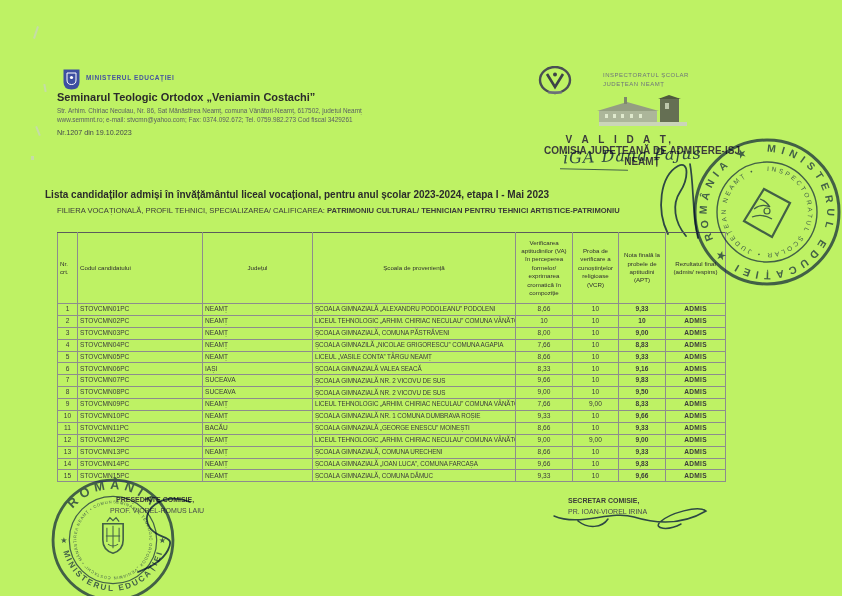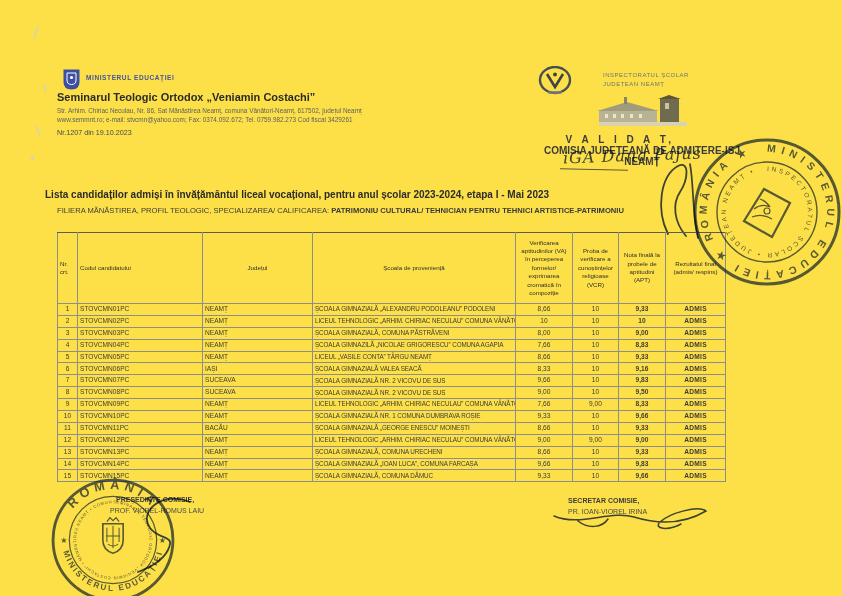--- a/index.html
+++ b/index.html
@@ -1,17 +1,17 @@
 <!DOCTYPE html>
 <html><head>
 <meta charset="utf-8">
 <style>
   html,body{margin:0;padding:0;background:#e8e8e8;}
   .page{
-    position:relative; width:842px; height:596px; background:#fde047;
+    position:relative; width:842px; height:596px; background:#bef264;
     font-family:"Liberation Sans", sans-serif; color:#2f2f2f; overflow:hidden;
     margin:0 auto;
   }
   .abs{position:absolute;}
   
   .ministry-label{left:86px; top:74px; font-size:6.5px; color:#46549f; letter-spacing:.6px; font-weight:700;}
   .school-name{left:57px; top:91px; font-size:11px; font-weight:700; color:#2b2b2b;}
   .addr{left:57px; top:107px; font-size:6.4px; color:#5a5f63;}
   .contact{left:57px; top:116px; font-size:6.4px; color:#5a5f63;}
   .regnr{left:57px; top:128px; font-size:7.2px; color:#44484c;}
@@ -102,21 +102,21 @@
   <div class="abs handwriting sig">iGA  Dana  Pajus</div>
   <div class="abs hand-underline sig"></div>
 
   <svg class="abs sig" style="left:638px;top:158px;" width="78" height="82" viewBox="0 0 78 82">
     <path d="M30,76 C18,52 22,18 40,8 C52,2 50,22 42,34 C34,46 36,64 48,78" fill="none" stroke="#3c4cab" stroke-width="1.8" stroke-linecap="round"></path>
     <path d="M52,6 C56,28 54,54 60,80" fill="none" stroke="#3c4cab" stroke-width="1.7" stroke-linecap="round"></path>
   </svg>
 
   <div class="abs doc-title">Lista candidaților admiși în învățământul liceal vocațional, pentru anul școlar 2023-2024, etapa I - Mai 2023</div>
   <div class="abs doc-subtitle">
-    <span>FILIERA MĂNĂSTIREA, PROFIL TEOLOGIC, SPECIALIZAREA/ CALIFICAREA: </span><b>PATRIMONIU CULTURAL/ TEHNICIAN PENTRU TEHNICI ARTISTICE-PATRIMONIU</b>
+    <span>FILIERA VOCAȚIONALĂ, PROFIL TEHNICI, SPECIALIZAREA/ CALIFICAREA: </span><b>PATRIMONIU CULTURAL/ TEHNICIAN PENTRU TEHNICI ARTISTICE-PATRIMONIU</b>
   </div>
 
   <div class="abs results">
     <table>
       <colgroup>
         <col style="width:20px">
           <col style="width:125px">
           <col style="width:110px">
           <col style="width:203px">
         <col style="width:57px">

